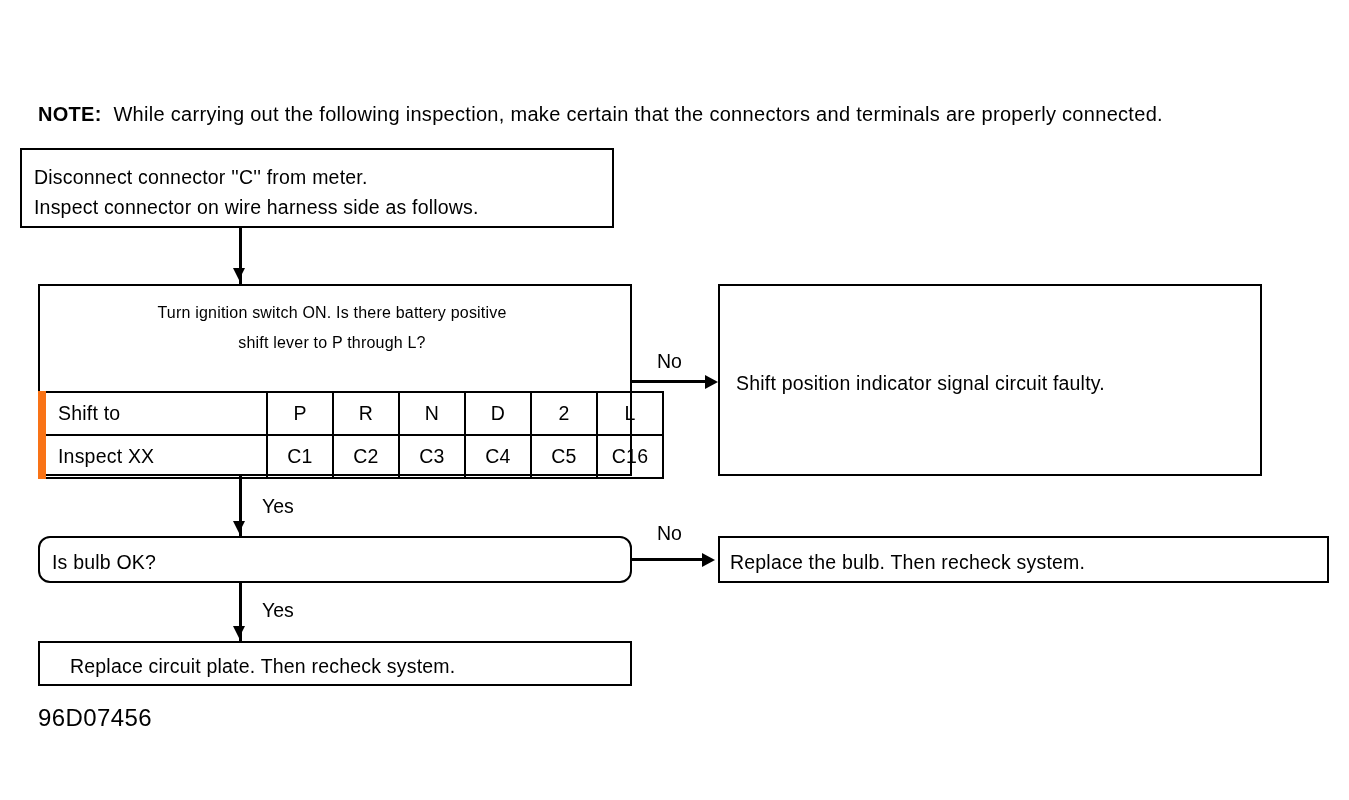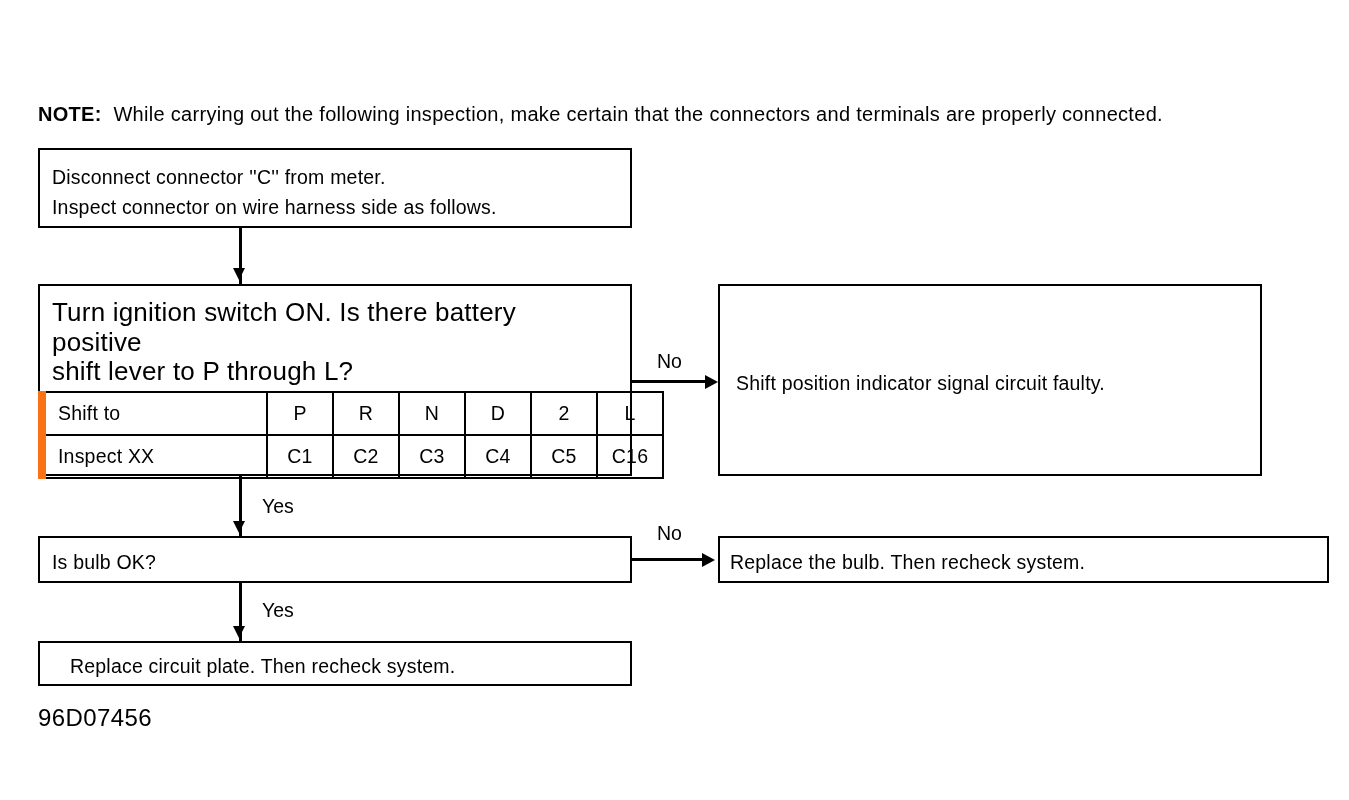--- a/index.html
+++ b/index.html
@@ -49,41 +49,42 @@
     box-sizing: border-box;
   }
   .box-text {
     font-size: 19.5px;
     line-height: 29.5px;
     letter-spacing: 0.2px;
   }
 
   
   #box-disconnect {
-    left: 38px;
+    left: 20px;
     top: 148px;
     width: 594px;
     height: 80px;
     padding: 13px 0 0 12px;
   }
 
   
   #box-question {
     left: 38px;
     top: 284px;
     width: 594px;
     height: 192px;
     padding: 0;
   }
   #box-question .q-text {
     padding: 12px 10px 0 12px;
-    font-size: 26px;
+    font-size: 16px;
     line-height: 29.5px;
     letter-spacing: 0.2px;
     width: 560px;
+    text-align: center;
   }
 
   
   .shift-table {
     position: absolute;
     left: -2px;
     top: 105px;
     width: 594px;
     border-collapse: collapse;
     table-layout: fixed;
@@ -108,20 +109,21 @@
   .shift-table tr td:first-child { border-left: 8px solid #f97316; }
   .shift-table tr td:last-child  { border-right: 2px solid #000; }
 
   
   #box-bulb {
     left: 38px;
     top: 536px;
     width: 594px;
     height: 47px;
     padding: 10px 0 0 12px;
+    border-radius: 12px;
   }
 
   
   #box-circuitplate {
     left: 38px;
     top: 641px;
     width: 594px;
     height: 45px;
     padding: 9px 0 0 30px;
   }

